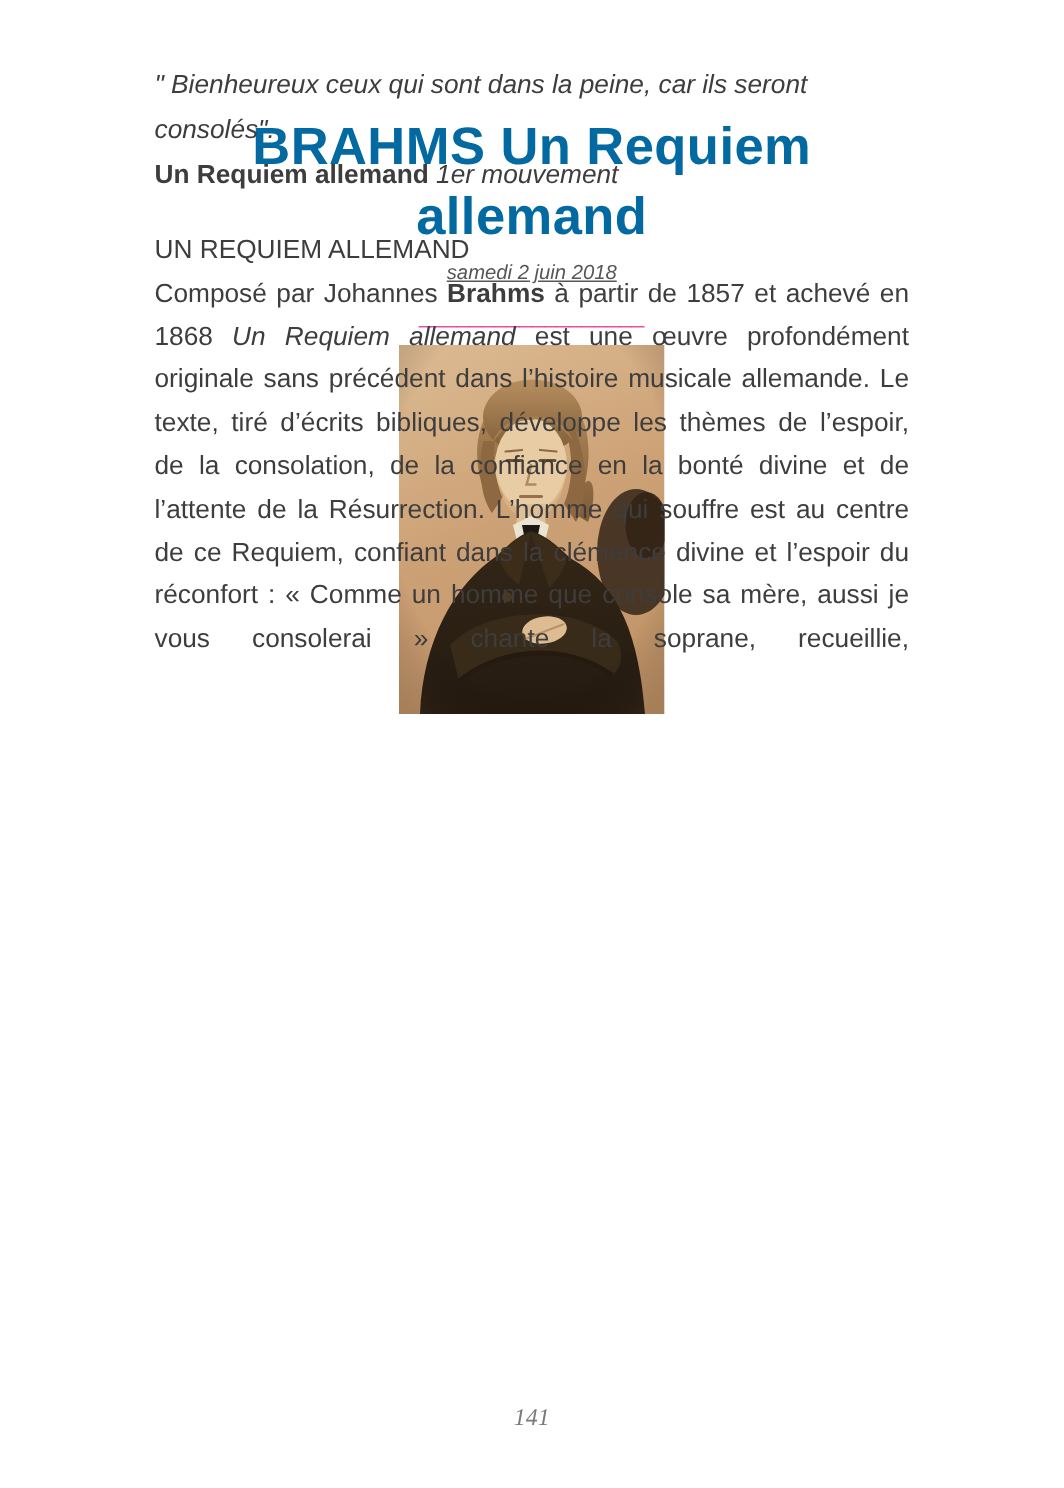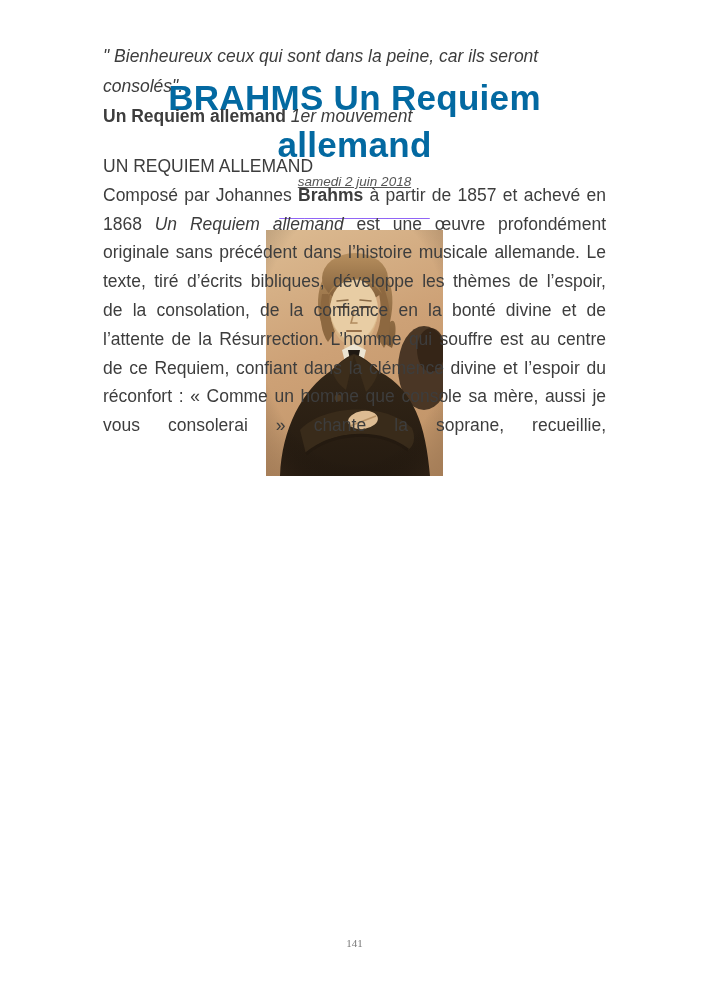--- a/index.html
+++ b/index.html
@@ -34,21 +34,21 @@
     font-style: italic;
     font-size: 13.5px;
     color: #565656;
     text-decoration: underline;
   }
   .separator {
     margin-top: 14px;
     text-align: center;
     font-size: 15px;
     line-height: 16px;
-    color: #8b5cf6;
+    color: #ec4899;
     letter-spacing: 0px;
     white-space: nowrap;
   }
   .photo-wrap {
     margin: 11px auto 0;
     width: 177px;
     height: 246px;
   }
   .photo-wrap svg { display: block; }
   .quote-block {
@@ -71,22 +71,23 @@
     word-spacing: 1px;
   }
   .b { font-weight: bold; }
   .i { font-style: italic; }
   .page-number {
     position: absolute;
     left: 0; right: 0;
     top: 937px;
     text-align: center;
     font-family: "Liberation Serif", "DejaVu Serif", serif;
-    font-size: 11px;
+    font-size: 16px;
     color: #7a7a7a;
+    font-style: italic;
   }
 </style>
 </head>
 <body>
 
 <div class="page">
 
   <h1 class="doc-title">BRAHMS Un Requiem allemand</h1>
 
   <div class="doc-date">samedi 2 juin 2018</div>

